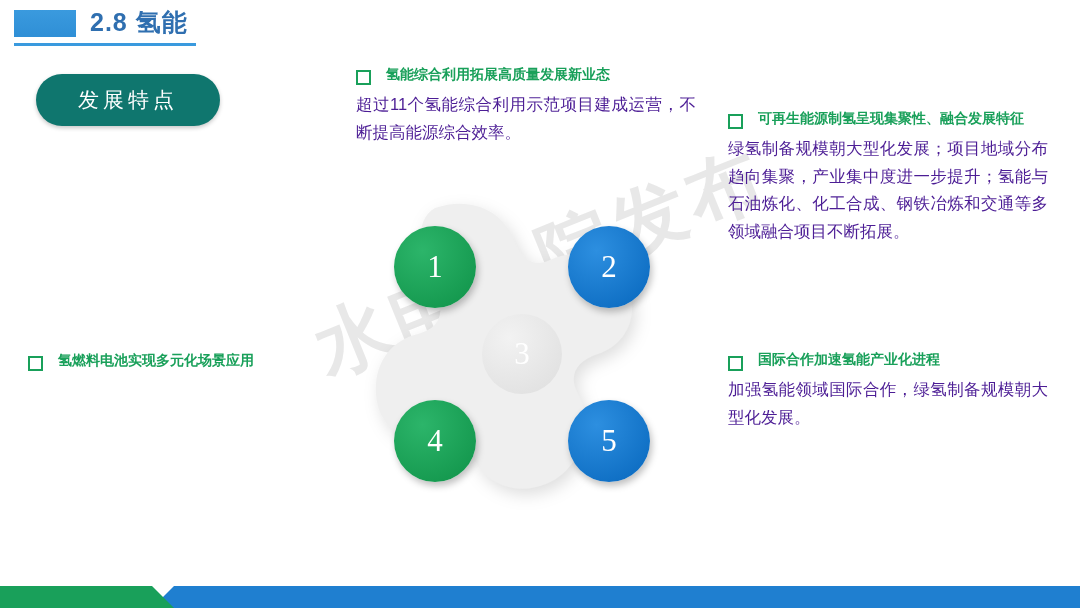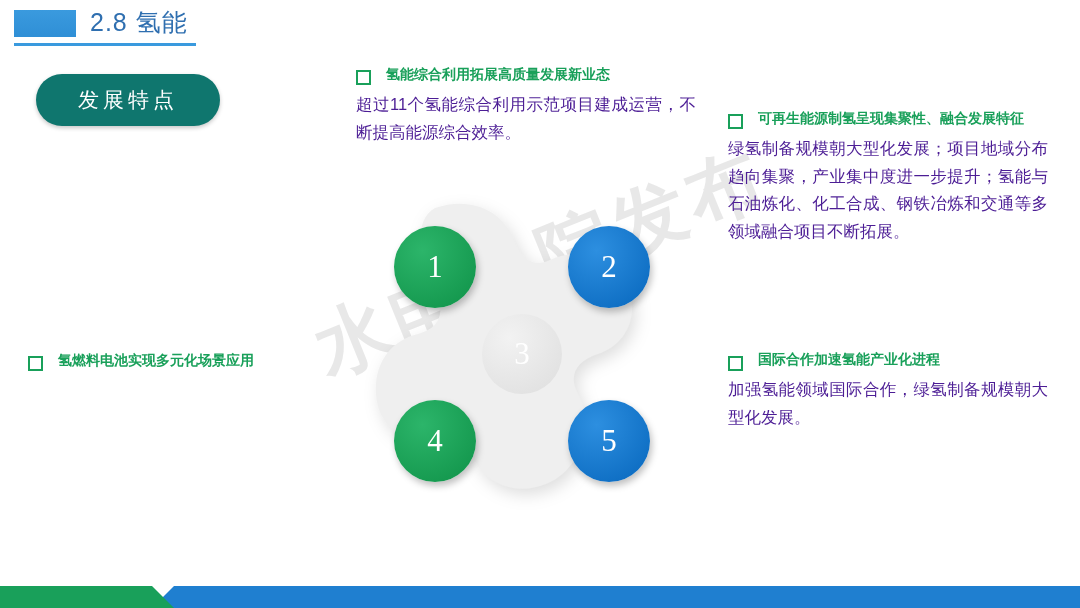--- a/index.html
+++ b/index.html
@@ -43,21 +43,21 @@
     top: 0;
     width: 62px;
     height: 27px;
     background: linear-gradient(180deg,#3a9ade 0%, #2f8fd6 100%);
   }
   .header-title {
     position: absolute;
     left: 90px;
     top: 6px;
     font-size: 25px;
-    font-weight: normal;
+    font-weight: bold;
     color: #2f6fb0;
     letter-spacing: 1px;
   }
   .header-underline {
     position: absolute;
     left: 14px;
     top: 43px;
     width: 182px;
     height: 3px;
     background: #3a9ade;

